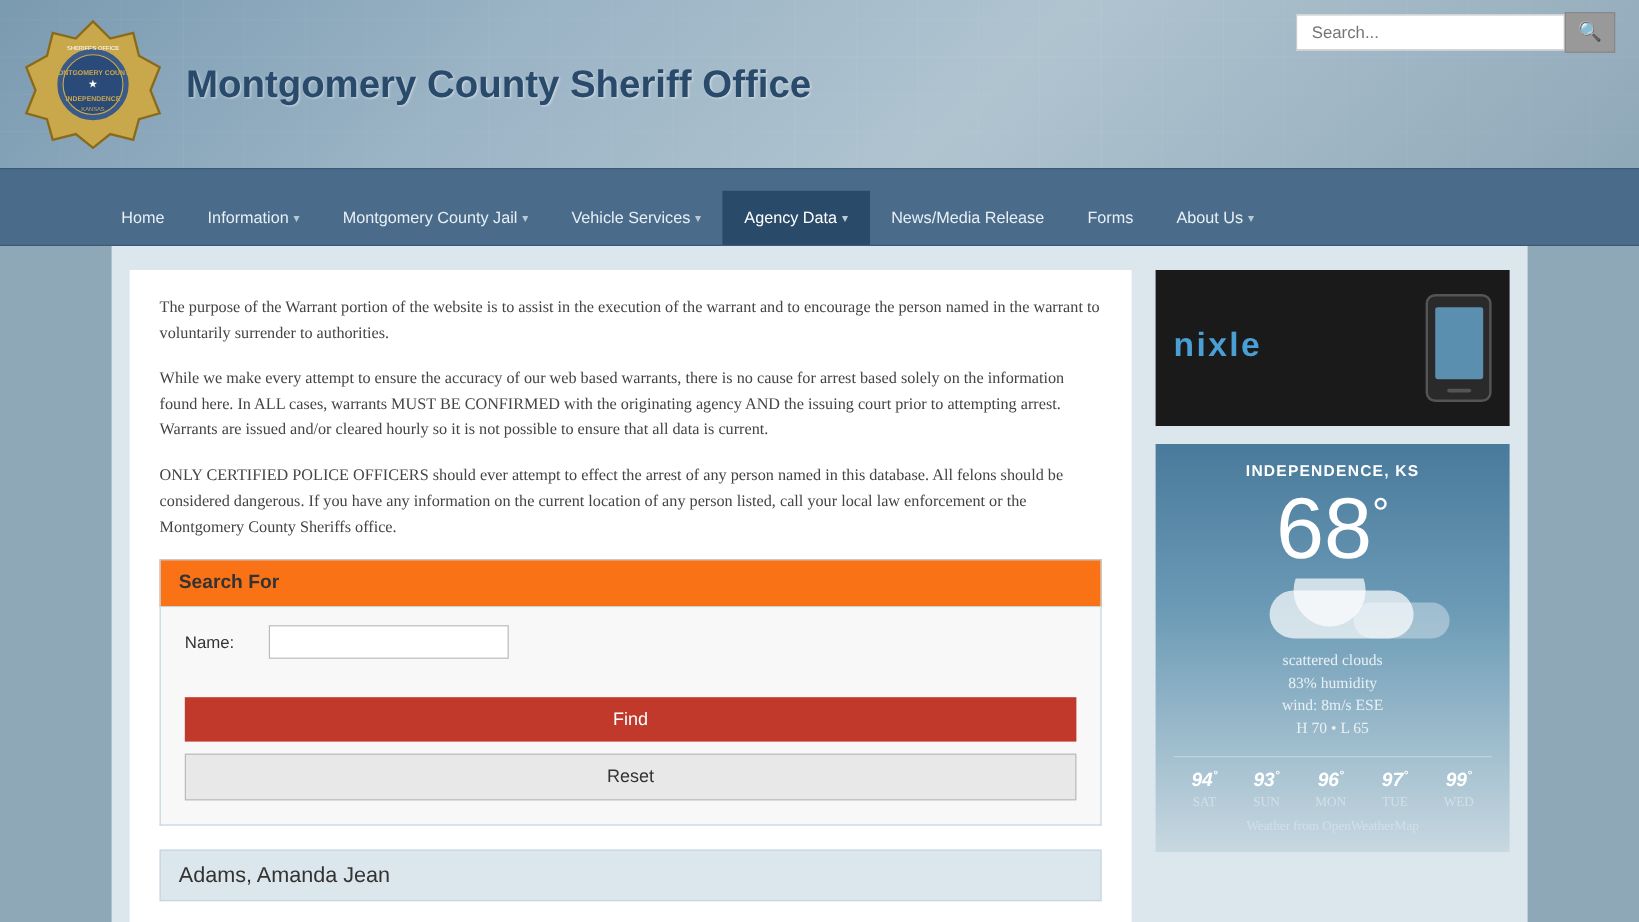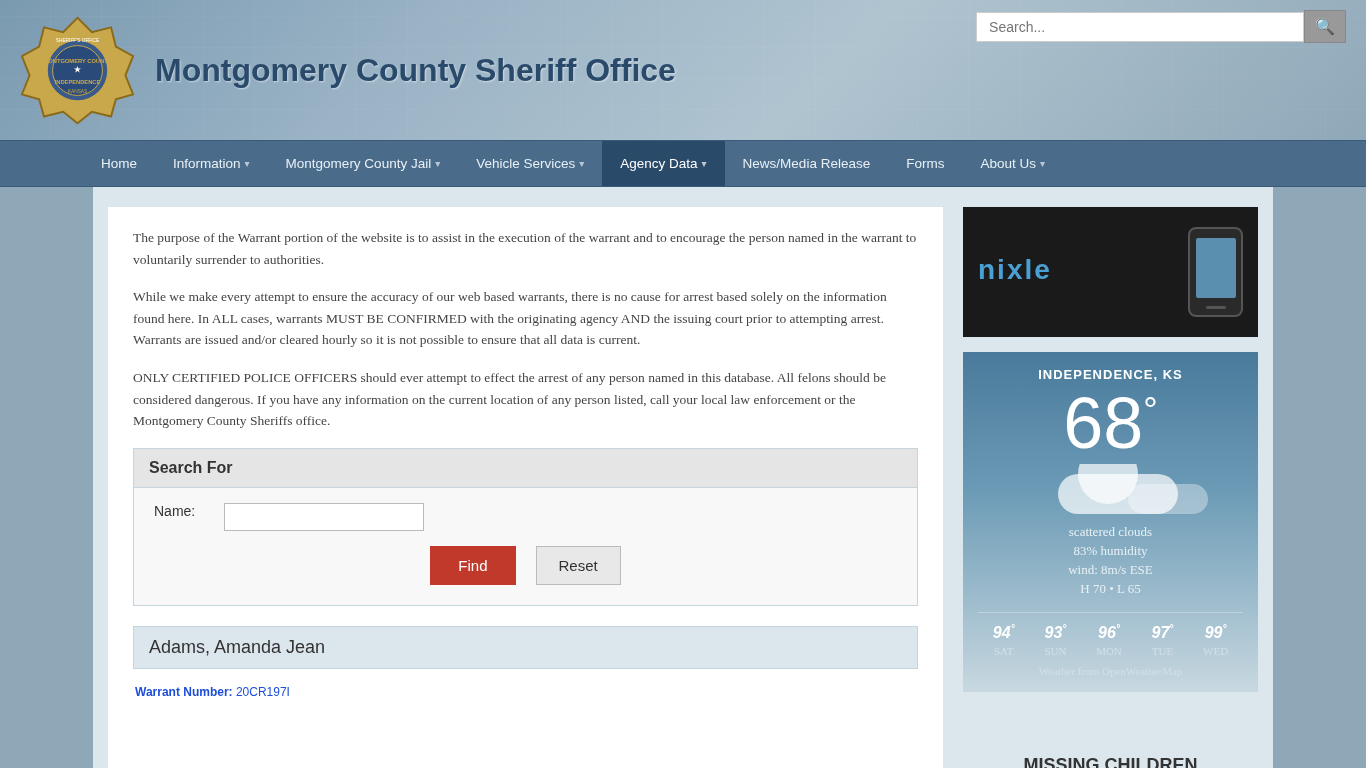--- a/index.html
+++ b/index.html
@@ -42,21 +42,21 @@
     }
     .search-bar {
       position: absolute;
       top: 10px;
       right: 20px;
       display: flex;
       align-items: center;
       z-index: 1;
     }
     .search-bar input {
-      width: 328px;
+      width: 224px;
       padding: 6px 12px;
       border: 1px solid #ccc;
       font-size: 14px;
       color: #0f172a;
       outline: none;
       background: #fff;
     }
     .search-bar button {
       background: #999;
       border: 1px solid #888;
@@ -88,20 +88,21 @@
       display: flex;
       align-items: center;
       gap: 4px;
       padding: 15px 18px;
       color: #e8f0f5;
       text-decoration: none;
       font-family: Arial, sans-serif;
       font-size: 13.5px;
       white-space: nowrap;
       transition: background 0.2s;
+      margin-top: 18px;
     }
     nav ul li.active a {
       background: #2a4a6a;
       color: #fff;
       font-weight: normal;
     }
     .dropdown-arrow {
       font-size: 10px;
       opacity: 0.7;
     }
@@ -131,61 +132,62 @@
       margin-bottom: 20px;
       font-family: Arial, sans-serif;
     }
     .content p {
       color: #444;
       line-height: 1.6;
       margin-bottom: 16px;
       font-size: 13.5px;
     }
     .search-for-section {
-      background: #e5e5e5;
+      background: #f97316;
       padding: 10px 15px;
       font-size: 16px;
       font-weight: bold;
       color: #333;
       margin-bottom: 0;
       font-family: Arial, sans-serif;
       border: 1px solid #c5d5e0;
     }
     .search-form-wrapper {
       border: 1px solid #c5d5e0;
       border-top: none;
       background: #f8f8f8;
       padding: 15px 20px 20px;
       margin-bottom: 20px;
     }
     .form-row {
       display: flex;
-      align-items: flex-start;
-      margin-bottom: 15px;
+      align-items: center;
+      margin-bottom: 32px;
     }
     .form-label {
       font-size: 14px;
       color: #333;
       font-family: Arial, sans-serif;
       margin-right: 10px;
       min-width: 60px;
     }
     .name-input {
       width: 200px;
       padding: 5px 8px;
       border: 1px solid #bbb;
       font-size: 14px;
       background: #fff;
       outline: none;
     }
     .form-buttons {
       display: flex;
-      gap: 20px;
+      gap: 10px;
       margin-top: 5px;
       justify-content: center;
+      flex-direction: column;
     }
     .find-btn {
       background: #c0392b;
       color: #fff;
       border: none;
       padding: 10px 28px;
       font-size: 15px;
       cursor: pointer;
       font-family: Arial, sans-serif;
     }

